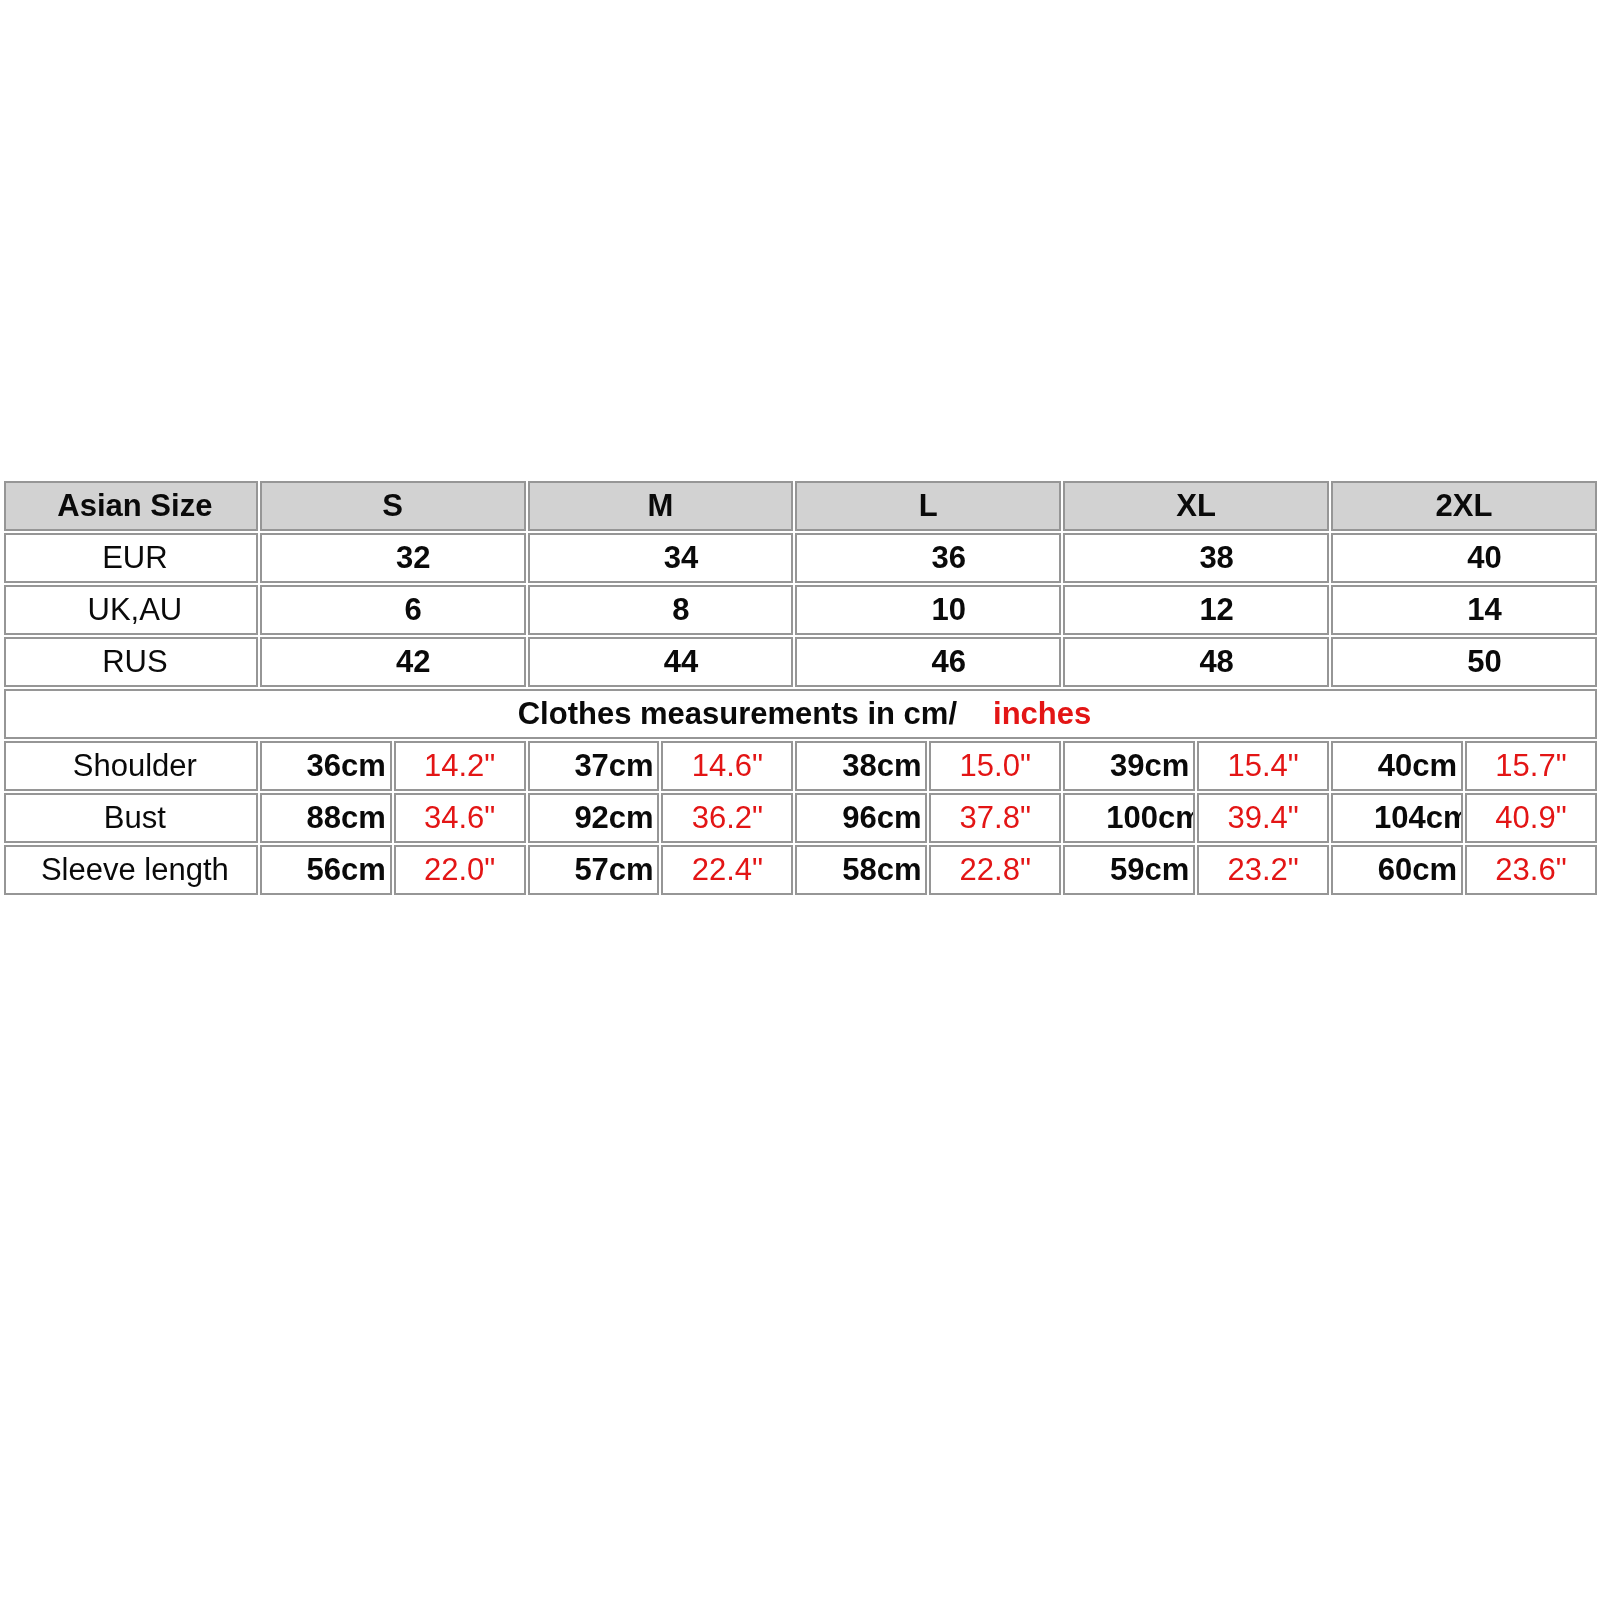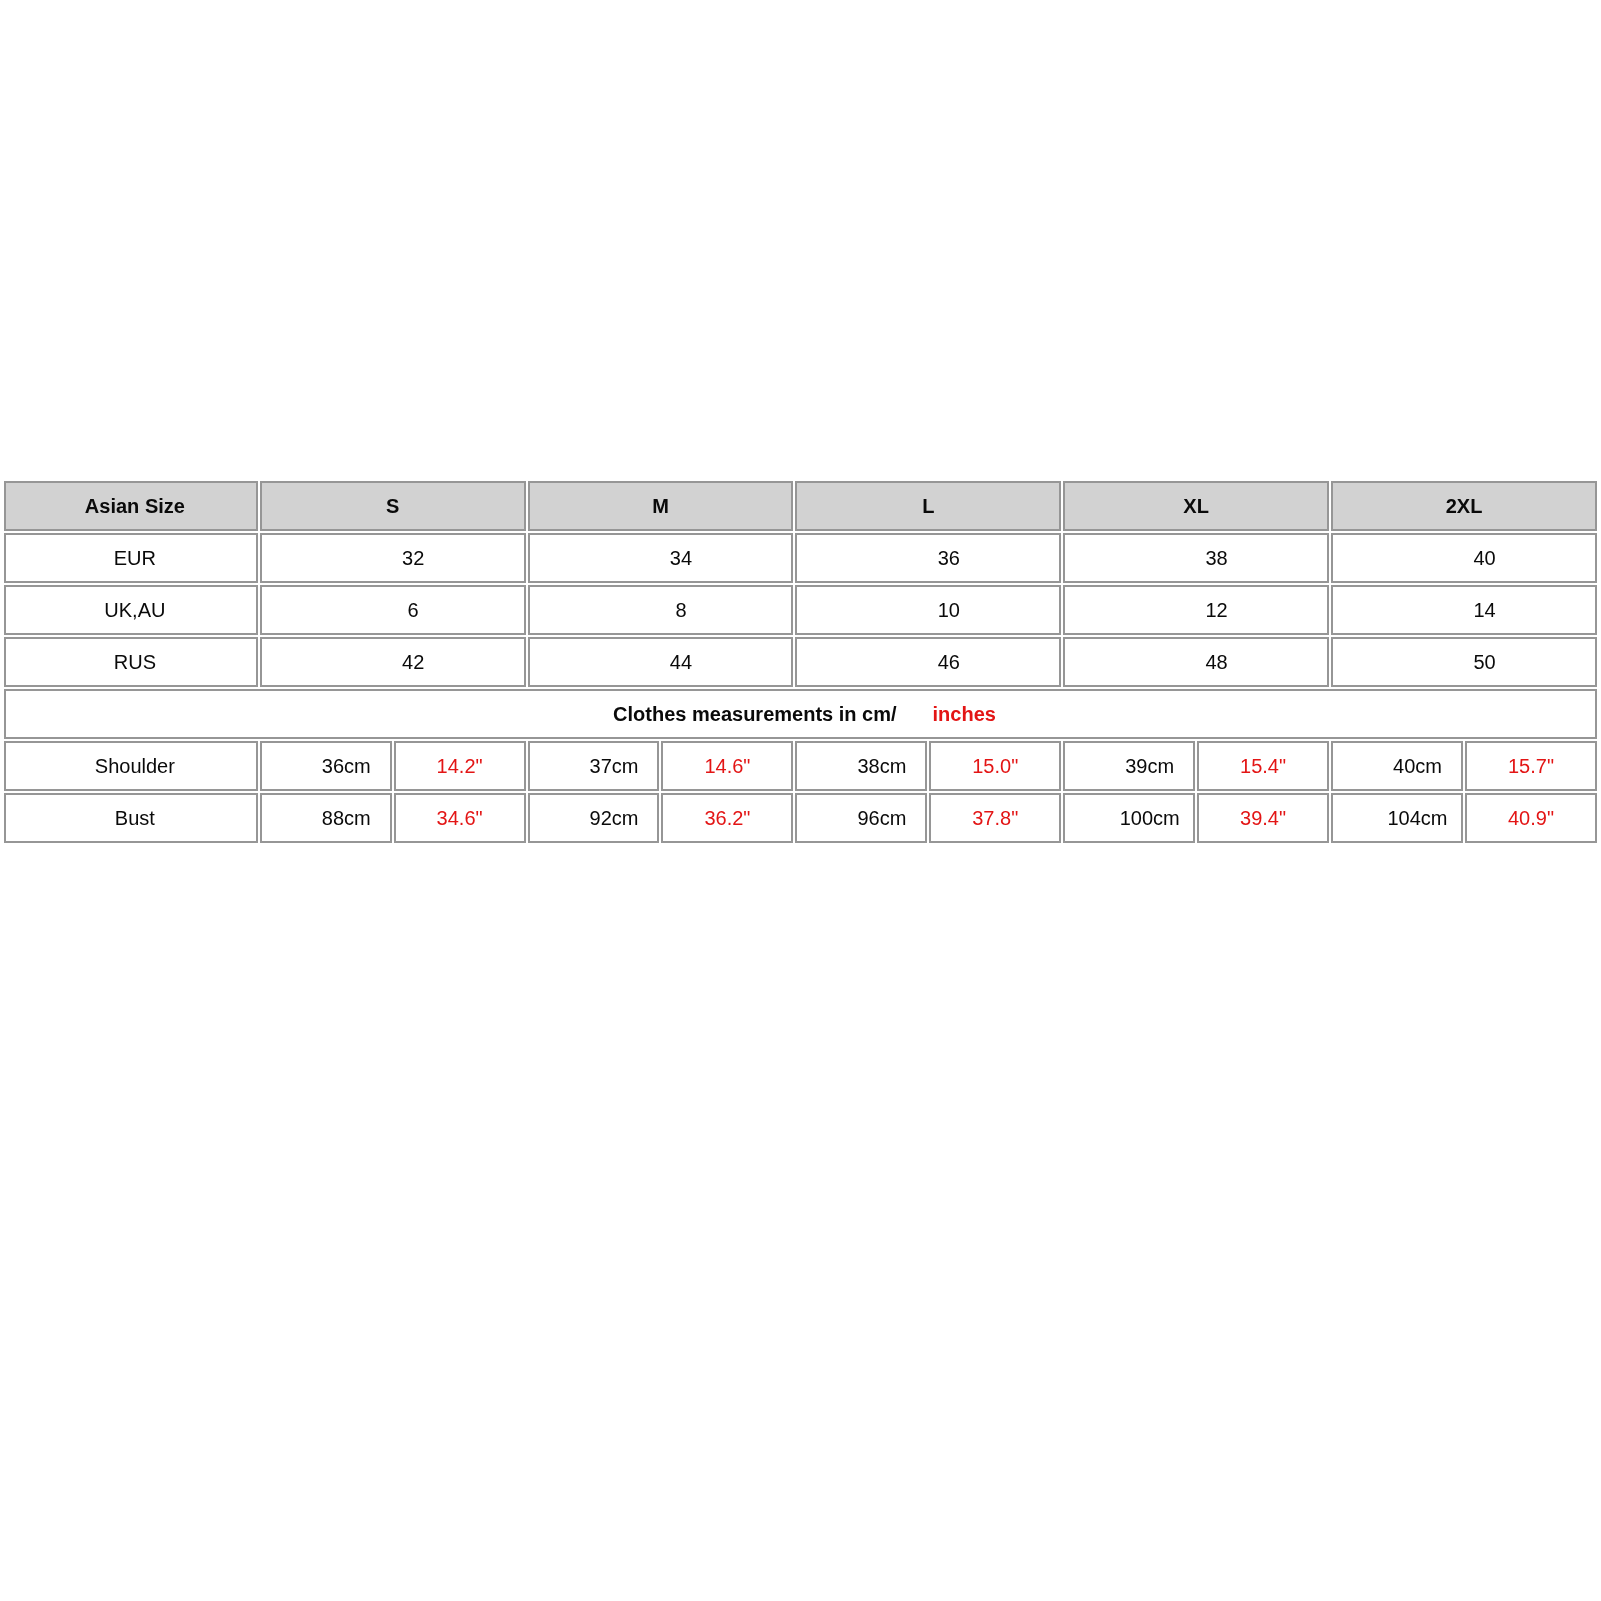--- a/index.html
+++ b/index.html
@@ -17,41 +17,41 @@
     color:var(--text,#0a0a0a);
   }
   .chart-wrap{
     position:absolute;left:2px;top:479px;width:1597px;
   }
   table.size-chart{
     width:100%;
     table-layout:fixed;
     border-collapse:separate;
     border-spacing:2px;
-    font-size:20px;
+    font-size:31px;
   }
   table.size-chart td, table.size-chart th{
     border:2px solid var(--border,#969696);
     height:50px;
     vertical-align:middle;
     text-align:center;
     background:#fff;
     overflow:hidden;
     white-space:nowrap;
   }
   table.size-chart th{
     background:var(--header_bg,#d2d2d2);
     font-weight:bold;
   }
   td.lbl, th.lbl{
     text-align:left;
     padding-left:8px;
     font-weight:normal;
   }
-  td.num{font-weight:normal;padding-left:41px;}
+  td.num{font-weight:bold;padding-left:41px;}
   td.inch{color:var(--red,#e31515);font-weight:normal;}
   td.section{
     text-align:left;
     padding-left:8px;
     font-weight:bold;
   }
   td.section .red{color:var(--red,#e31515);margin-left:36px;}
 </style>
 </head>
 <body>
@@ -138,16 +138,29 @@
       <td class="inch">36.2"</td>
       <td class="num">96cm</td>
       <td class="inch">37.8"</td>
       <td class="num">100cm</td>
       <td class="inch">39.4"</td>
       <td class="num">104cm</td>
       <td class="inch">40.9"</td>
     </tr>
 
 
+    <tr>
+      <td class="lbl">Sleeve length</td>
+      <td class="num">56cm</td>
+      <td class="inch">22.0"</td>
+      <td class="num">57cm</td>
+      <td class="inch">22.4"</td>
+      <td class="num">58cm</td>
+      <td class="inch">22.8"</td>
+      <td class="num">59cm</td>
+      <td class="inch">23.2"</td>
+      <td class="num">60cm</td>
+      <td class="inch">23.6"</td>
+    </tr>
 
   </tbody>
     </table>
 </div>
 
 </body></html>

